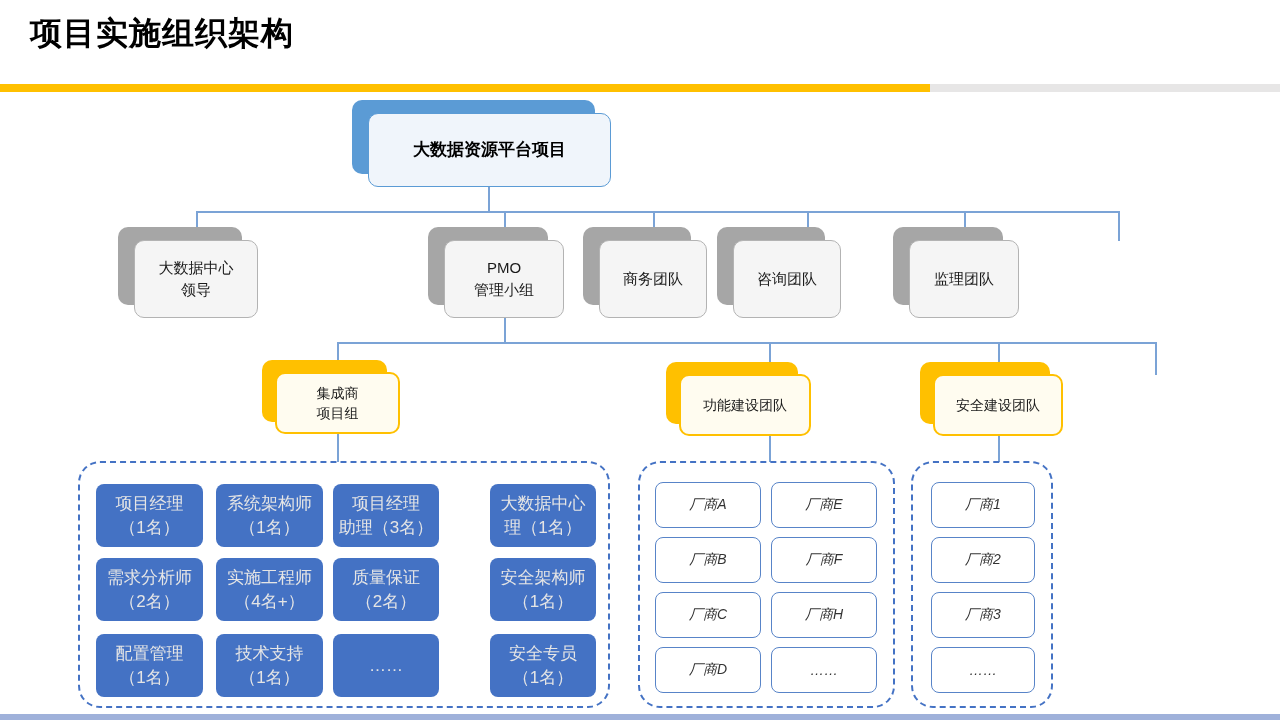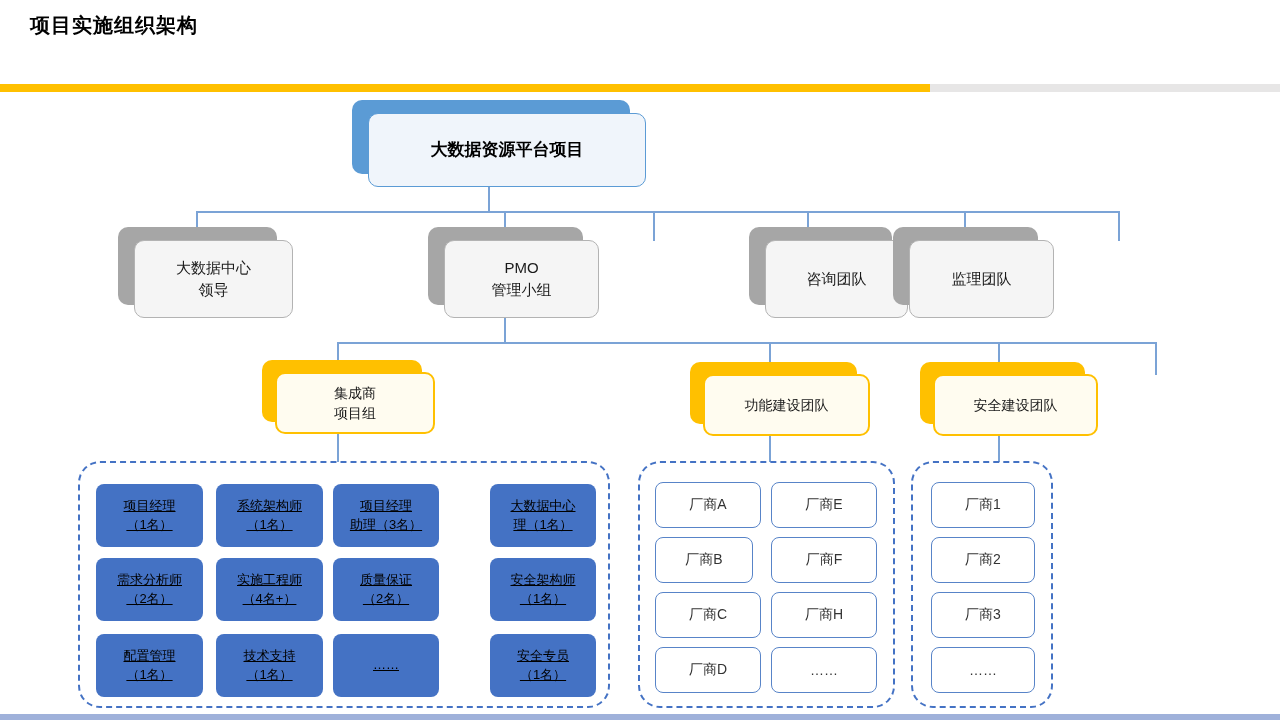--- a/index.html
+++ b/index.html
@@ -2,58 +2,58 @@
 <html><head>
 <meta charset="utf-8">
 <style>
   html,body{margin:0;padding:0;background:#888;}
   .slide{
     position:relative;width:1280px;height:720px;background:#ffffff;overflow:hidden;
     font-family:"Liberation Sans","DejaVu Sans",sans-serif;color:#000;
   }
   .title{
     position:absolute;left:30px;top:12px;margin:0;
-    font-size:20px;font-weight:900;letter-spacing:1px;color:#000;
+    font-size:32px;font-weight:900;letter-spacing:1px;color:#000;
   }
   .divider{position:absolute;left:0;top:84px;width:1280px;height:8px;background:#E7E6E6;}
   .divider-accent{position:absolute;left:0;top:0;width:930px;height:8px;background:#FFC000;}
 
   
   .lv{position:absolute;width:1.5px;background:#7BA3D6;z-index:0;}
   .lh{position:absolute;height:1.5px;background:#7BA3D6;z-index:0;}
 
   
-  .grp{position:absolute;z-index:2;padding-left:35px;}
+  .grp{position:absolute;z-index:2;}
   .grp .shadow{position:absolute;left:0;top:0;width:100%;height:100%;border-radius:10px;}
   .grp .front{
     position:absolute;left:16px;top:13px;width:100%;height:100%;border-radius:10px;
     box-sizing:border-box;display:flex;align-items:center;justify-content:center;
     text-align:center;white-space:pre-line;line-height:1.45;
   }
   .g-blue .shadow{background:#5B9BD5;}
   .g-blue .front{background:#F0F5FB;border:1.5px solid #5B9BD5;font-weight:700;font-size:17px;}
   .g-gray .shadow{background:#A6A6A6;}
   .g-gray .front{background:#F5F5F5;border:1.5px solid #B3B3B3;font-size:15px;color:#1a1a1a;}
   .g-yellow .shadow{background:#FFC000;}
   .g-yellow .front{left:13px;top:12px;background:#FFFCF0;border:2px solid #FFC000;font-size:14px;color:#1a1a1a;}
 
   
   .dashed{position:absolute;border:2px dashed #4472C4;border-radius:22px;box-sizing:border-box;z-index:1;background:transparent;}
 
   
   .role{
-    position:absolute;background:#4472C4;border-radius:8px;color:#000000;font-size:13px;
+    position:absolute;background:#4472C4;border-radius:8px;color:#e5e5e5;font-size:17px;
     display:flex;align-items:center;justify-content:center;text-align:center;
-    white-space:pre-line;line-height:1.4;z-index:2;text-decoration:underline;
+    white-space:pre-line;line-height:1.4;z-index:2;
   }
   
   .vendor{
     position:absolute;background:#fff;border:1.5px solid #5884C8;border-radius:8px;
     color:#333;font-size:14px;display:flex;align-items:center;justify-content:center;
-    box-sizing:border-box;z-index:2;
+    box-sizing:border-box;z-index:2;font-style:italic;
   }
   .footer-bar{position:absolute;left:0;top:714px;width:1280px;height:6px;background:#9FB1DA;}
 </style>
 </head>
 <body>
 
 <div class="slide">
 
   <h1 class="title">项目实施组织架构</h1>
   <div class="divider">
@@ -88,35 +88,39 @@
   <div class="grp g-gray" style="left:118px;top:227px;width:124px;height:78px">
     <div class="shadow"></div>
     <div class="front">大数据中心
 领导</div>
   </div>
   <div class="grp g-gray" style="left:428px;top:227px;width:120px;height:78px">
     <div class="shadow"></div>
     <div class="front">PMO
 管理小组</div>
   </div>
-  <div class="grp g-gray" style="left:749px;top:227px;width:108px;height:78px">
+  <div class="grp g-gray" style="left:583px;top:227px;width:108px;height:78px">
+    <div class="shadow"></div>
+    <div class="front">商务团队</div>
+  </div>
+  <div class="grp g-gray" style="left:717px;top:227px;width:108px;height:78px">
     <div class="shadow"></div>
     <div class="front">咨询团队</div>
   </div>
   <div class="grp g-gray" style="left:893px;top:227px;width:110px;height:78px">
     <div class="shadow"></div>
     <div class="front">监理团队</div>
   </div>
 
   <div class="grp g-yellow" style="left:262px;top:360px;width:125px;height:62px">
     <div class="shadow"></div>
     <div class="front">集成商
 项目组</div>
   </div>
-  <div class="grp g-yellow" style="left:690px;top:362px;width:132px;height:62px">
+  <div class="grp g-yellow" style="left:666px;top:362px;width:132px;height:62px">
     <div class="shadow"></div>
     <div class="front">功能建设团队</div>
   </div>
   <div class="grp g-yellow" style="left:920px;top:362px;width:130px;height:62px">
     <div class="shadow"></div>
     <div class="front">安全建设团队</div>
   </div>
 
   <div class="dashed" style="left:78px;top:461px;width:532px;height:247px"></div>
   <div class="dashed" style="left:638px;top:461px;width:257px;height:247px"></div>
@@ -141,21 +145,21 @@
   <div class="role" style="left:96px;top:634px;width:107px;height:63px">配置管理
 （1名）</div>
   <div class="role" style="left:216px;top:634px;width:107px;height:63px">技术支持
 （1名）</div>
   <div class="role" style="left:333px;top:634px;width:106px;height:63px">……</div>
   <div class="role" style="left:490px;top:634px;width:106px;height:63px">安全专员
 （1名）</div>
 
   <div class="vendor" style="left:655px;top:482px;width:106px;height:46px">厂商A</div>
   <div class="vendor" style="left:771px;top:482px;width:106px;height:46px">厂商E</div>
-  <div class="vendor" style="left:655px;top:537px;width:98px;height:46px">厂商B</div>
+  <div class="vendor" style="left:655px;top:537px;width:106px;height:46px">厂商B</div>
   <div class="vendor" style="left:655px;top:592px;width:106px;height:46px">厂商C</div>
   <div class="vendor" style="left:771px;top:537px;width:106px;height:46px">厂商F</div>
   <div class="vendor" style="left:771px;top:592px;width:106px;height:46px">厂商H</div>
   <div class="vendor" style="left:655px;top:647px;width:106px;height:46px">厂商D</div>
   <div class="vendor" style="left:771px;top:647px;width:106px;height:46px">……</div>
 
   <div class="vendor" style="left:931px;top:482px;width:104px;height:46px">厂商1</div>
   <div class="vendor" style="left:931px;top:537px;width:104px;height:46px">厂商2</div>
   <div class="vendor" style="left:931px;top:592px;width:104px;height:46px">厂商3</div>
   <div class="vendor" style="left:931px;top:647px;width:104px;height:46px">……</div>

